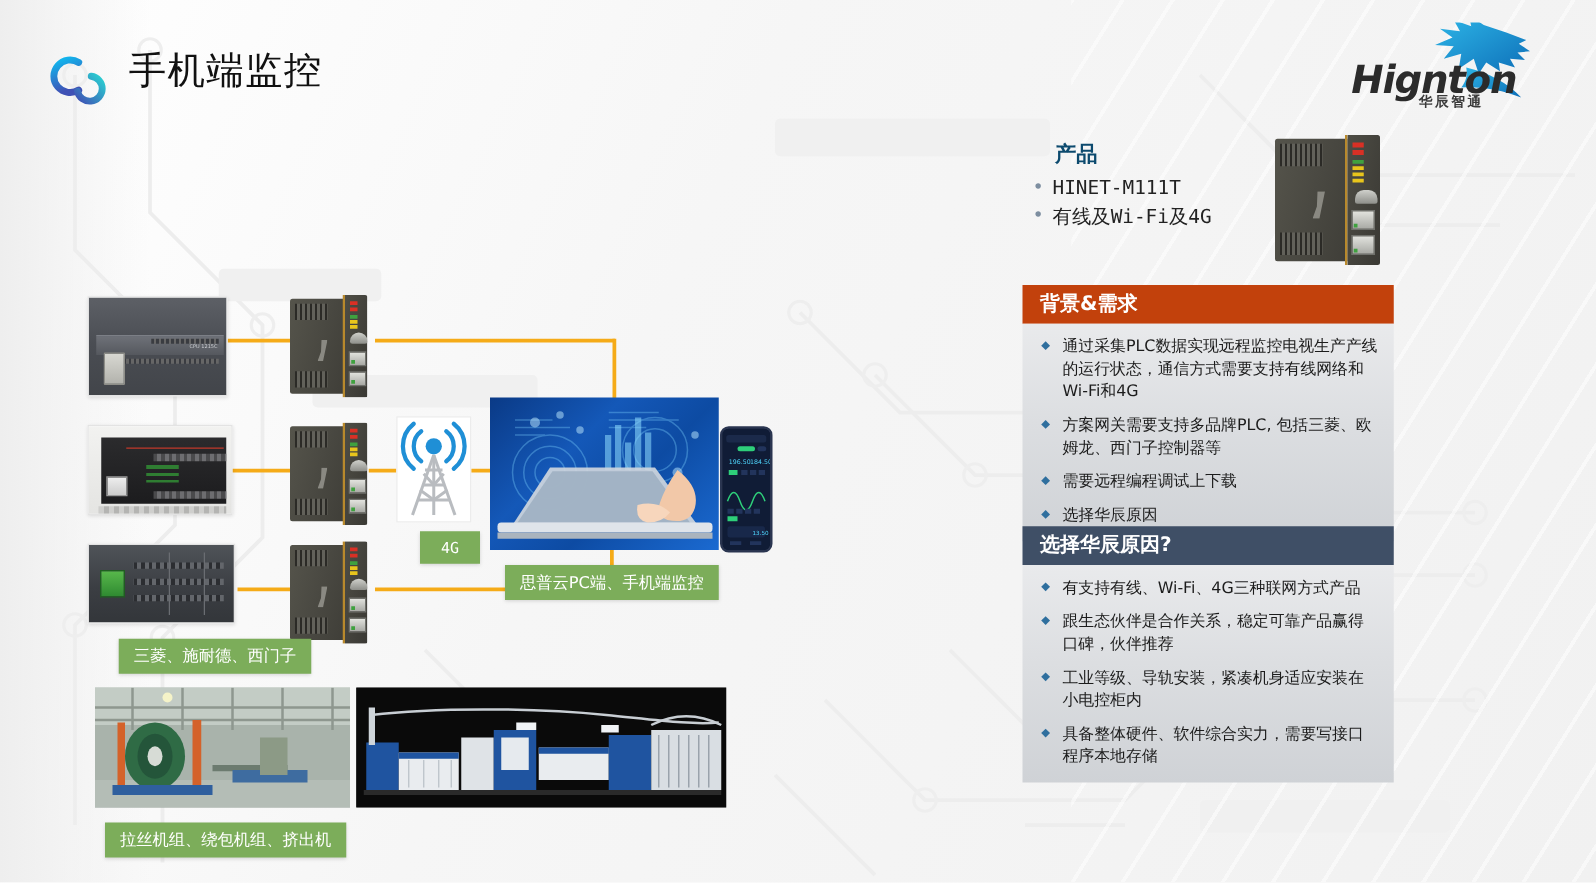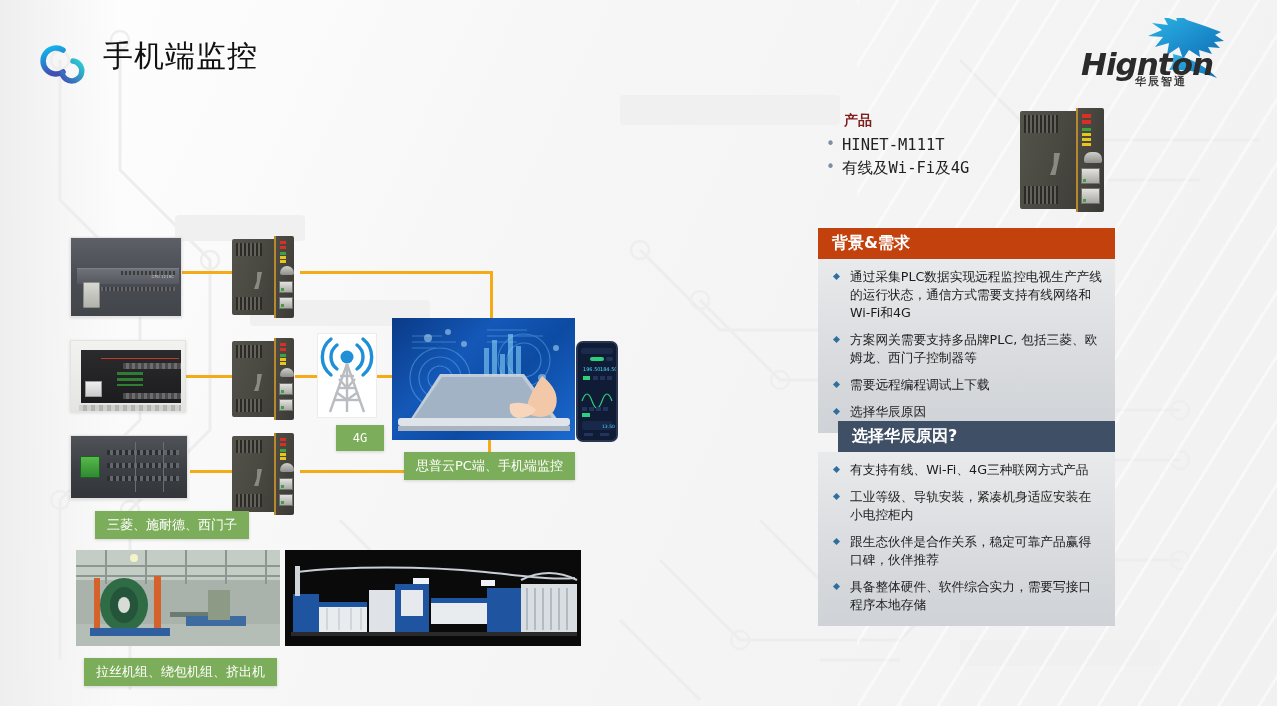--- a/index.html
+++ b/index.html
@@ -52,21 +52,21 @@
   .brand-cn {
     position: absolute; left: 58px; top: 56px;
     font-family: "DejaVu Sans", sans-serif;
     font-size: 11px; font-weight: bold; color: #3a3a3a; letter-spacing: 2px;
   }
 
   
   .product-block { position: absolute; left: 826px; top: 112px; width: 200px; }
   .product-heading {
     font-family: Liberation Mono, monospace;
-    font-size: 14px; font-weight: bold; color: #7f1d1d;
+    font-size: 17px; font-weight: bold; color: #0c4a6e;
     margin-left: 18px; margin-bottom: 4px;
   }
   .product-list { list-style: none; }
   .product-list li {
     font-family: "DejaVu Sans Mono", monospace;
     font-size: 15.5px; color: #222; line-height: 1.5;
     position: relative; padding-left: 16px;
   }
   .product-list li::before {
     content: "\2022"; position: absolute; left: 0; top: -1px;
@@ -75,21 +75,21 @@
   .device-photo { position: absolute; left: 1020px; top: 108px; width: 84px; height: 104px; }
 
   
   .panel { position: absolute; left: 818px; width: 297px; }
   .panel-head {
     font-family: "DejaVu Sans", sans-serif;
     font-size: 16px; font-weight: bold; color: #ffffff;
     padding: 5px 0 6px 14px; line-height: 1.25;
   }
   .panel-head.orange { background: #c2410c; }
-  .panel-head.slate  { background: #3f4f66; margin-left: 20px; }
+  .panel-head.slate  { background: #3f4f66; }
   .panel-body {
     background: linear-gradient(180deg,#e9eaec 0%, #dcdee1 45%, #cfd2d6 100%);
     padding: 9px 12px 10px 10px;
   }
   .panel-body ul { list-style: none; }
   .panel-body li {
     position: relative; padding-left: 22px;
     font-family: "DejaVu Sans", sans-serif;
     font-size: 12.7px; color: #1c1c1c; line-height: 1.42;
     margin-bottom: 9px;
@@ -424,22 +424,22 @@
         <li>选择华辰原因</li>
       </ul>
     </div>
   </div>
 
   <div class="panel" id="panel-why">
     <div class="panel-head slate">选择华辰原因?</div>
     <div class="panel-body">
       <ul>
         <li>有支持有线、Wi-Fi、4G三种联网方式产品</li>
+        <li>跟生态伙伴是合作关系，稳定可靠产品赢得口碑，伙伴推荐</li>
         <li>工业等级、导轨安装，紧凑机身适应安装在小电控柜内</li>
-        <li>跟生态伙伴是合作关系，稳定可靠产品赢得口碑，伙伴推荐</li>
         <li>具备整体硬件、软件综合实力，需要写接口程序本地存储</li>
       </ul>
     </div>
   </div>
 
   <div class="wire h" style="left:182px;top:271px;width:52px;"></div>
   <div class="wire h" style="left:300px;top:271px;width:192px;"></div>
   <div class="wire v" style="left:490px;top:271px;height:58px;"></div>
 
   <div class="wire h" style="left:182px;top:375px;width:52px;"></div>

